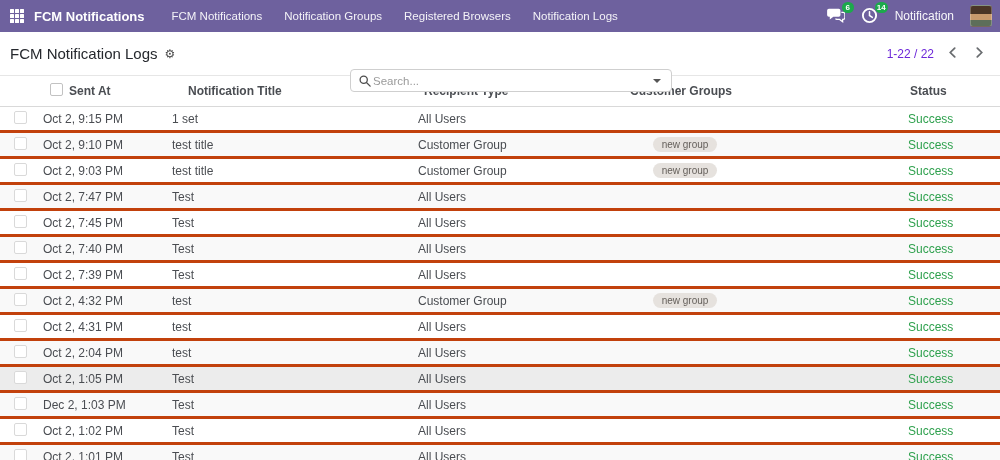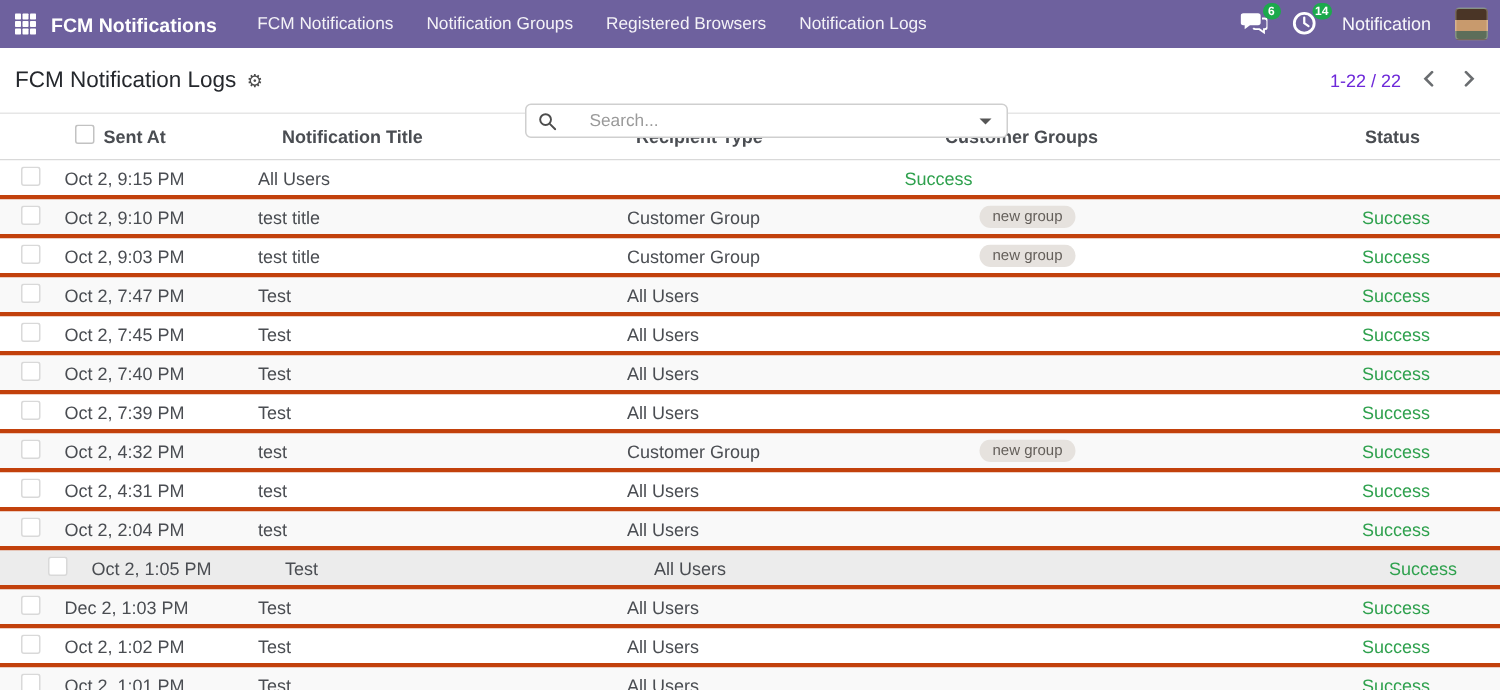--- a/index.html
+++ b/index.html
@@ -29,21 +29,21 @@
   
   .control-panel { height:44px; display:flex; align-items:center; padding:0 12px 0 10px;
                    border-bottom:1px solid #e6e6e6; background:#fff; position:relative; }
   .cp-title { font-size:15px; color:#25282d; white-space:nowrap; }
   .gear-btn { margin-left:7px; font-size:12px; color:#4d4d4d; cursor:pointer; line-height:1; }
   .search-box { position:absolute; left:350px; top:37px; width:322px; height:23px;
                 border:1px solid #cfcfcf; border-radius:4px; background:#fff;
                 display:flex; align-items:center; padding:0 4px 0 8px; }
   .search-box svg { flex:0 0 auto; }
   .search-input { flex:1; border:none; outline:none; font-size:11.5px; color:#333;
-                  margin-left:22px; font-family:"Liberation Sans",sans-serif; }
+                  margin-left:2px; font-family:"Liberation Sans",sans-serif; }
   .search-input::placeholder { color:#9a9a9a; }
   .search-caret { width:20px; height:100%; display:flex; align-items:center; justify-content:center;
                   cursor:pointer; }
   .search-caret b { width:0; height:0; border-left:4px solid transparent; border-right:4px solid transparent;
                     border-top:4px solid #555; }
   .cp-right { margin-left:auto; display:flex; align-items:center; gap:10px; }
   .pager-value { font-size:12px; color:#6d28d9; }
   .pager-btn { background:none; border:none; cursor:pointer; padding:2px 4px; color:#6a6d70; }
 
   
@@ -51,21 +51,21 @@
   .thead { height:31px; border-bottom:1px solid #d9d9d9; background:#fff;padding-left:36px; }
   .th { font-size:12px; font-weight:bold; color:#43474c; cursor:pointer; }
   .cell { font-size:12px; color:#4a4d52; white-space:nowrap; overflow:hidden; }
   .c-group { display:flex; justify-content:center; padding-right:115px; }
   .c-status { padding-left:8px; color:var(--success,#28a745); }
   .c-status-h { padding-left:8px;margin-left:16px; }
   .cb { width:13px; height:13px; border:1px solid #c2c2c2; border-radius:2px; background:#fff;
         display:inline-block; margin-left:14px; cursor:pointer; }
   .row { height:26px; border-bottom:3px solid #c2410c; cursor:pointer; background:#fff;gap:10px; }
   .row:nth-child(even) { background:#f9f9f9; }
-  .row.hl { background:#ececec;padding-left:18px; }
+  .row.hl { background:#ececec; }
   .row .cb { border-color:#d9d9d9; }
   .pill { background:var(--pill-bg,#e6e2de); color:var(--pill-text,#645f5a); font-size:10px;
           padding:2.5px 9px; border-radius:10px; line-height:1; }
 </style>
 </head>
 <body>
 
 <div class="navbar">
   <div class="apps-grid">
     <i></i>
@@ -140,20 +140,21 @@
   <div class="cell th">Sent At</div>
   <div class="cell th">Notification Title</div>
   <div class="cell th">Recipient Type</div>
   <div class="cell th c-group">Customer Groups</div>
   <div class="cell th c-status-h">Status</div>
 </div>
 <div id="tbody">
     <div class="row grid-row">
       <div class="cell"><div class="cb"></div></div>
       <div class="cell">Oct 2, 9:15 PM</div>
+      <div class="cell">1 set</div>
       <div class="cell">All Users</div>
       <div class="cell c-group"></div>
       <div class="cell c-status">Success</div>
     </div>
     <div class="row grid-row">
       <div class="cell"><div class="cb"></div></div>
       <div class="cell">Oct 2, 9:10 PM</div>
       <div class="cell">test title</div>
       <div class="cell">Customer Group</div>
       <div class="cell c-group">

